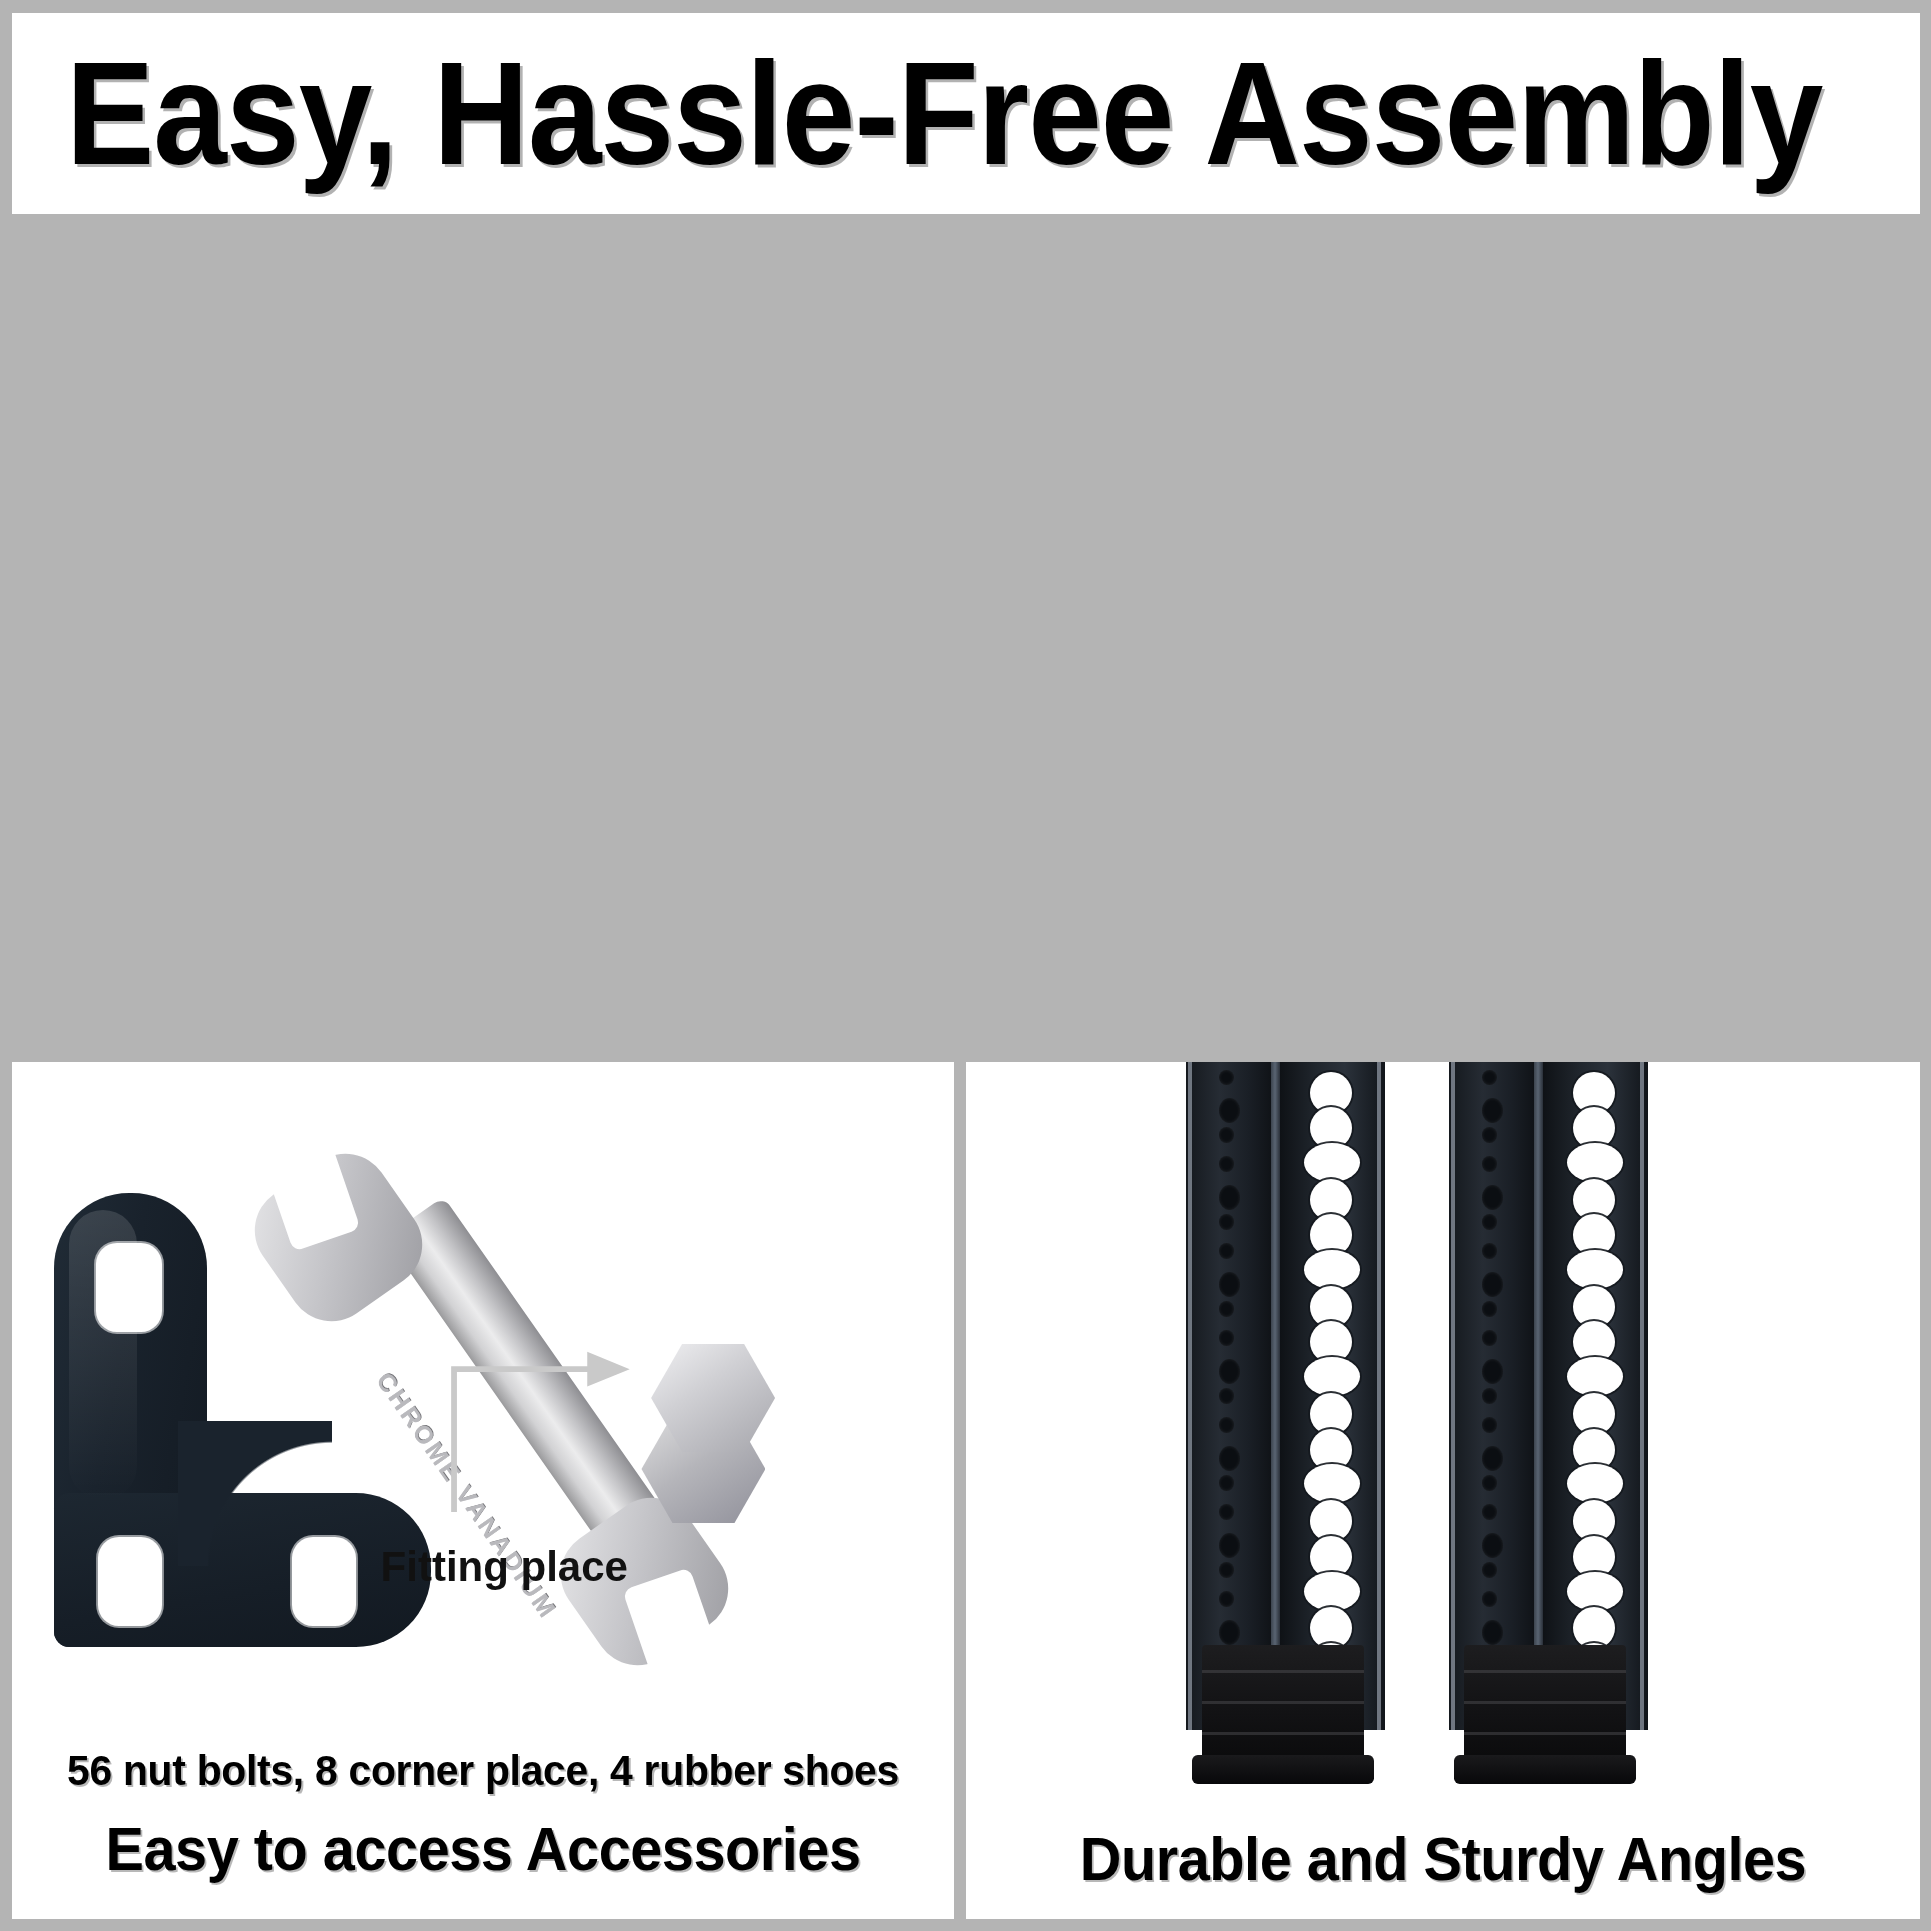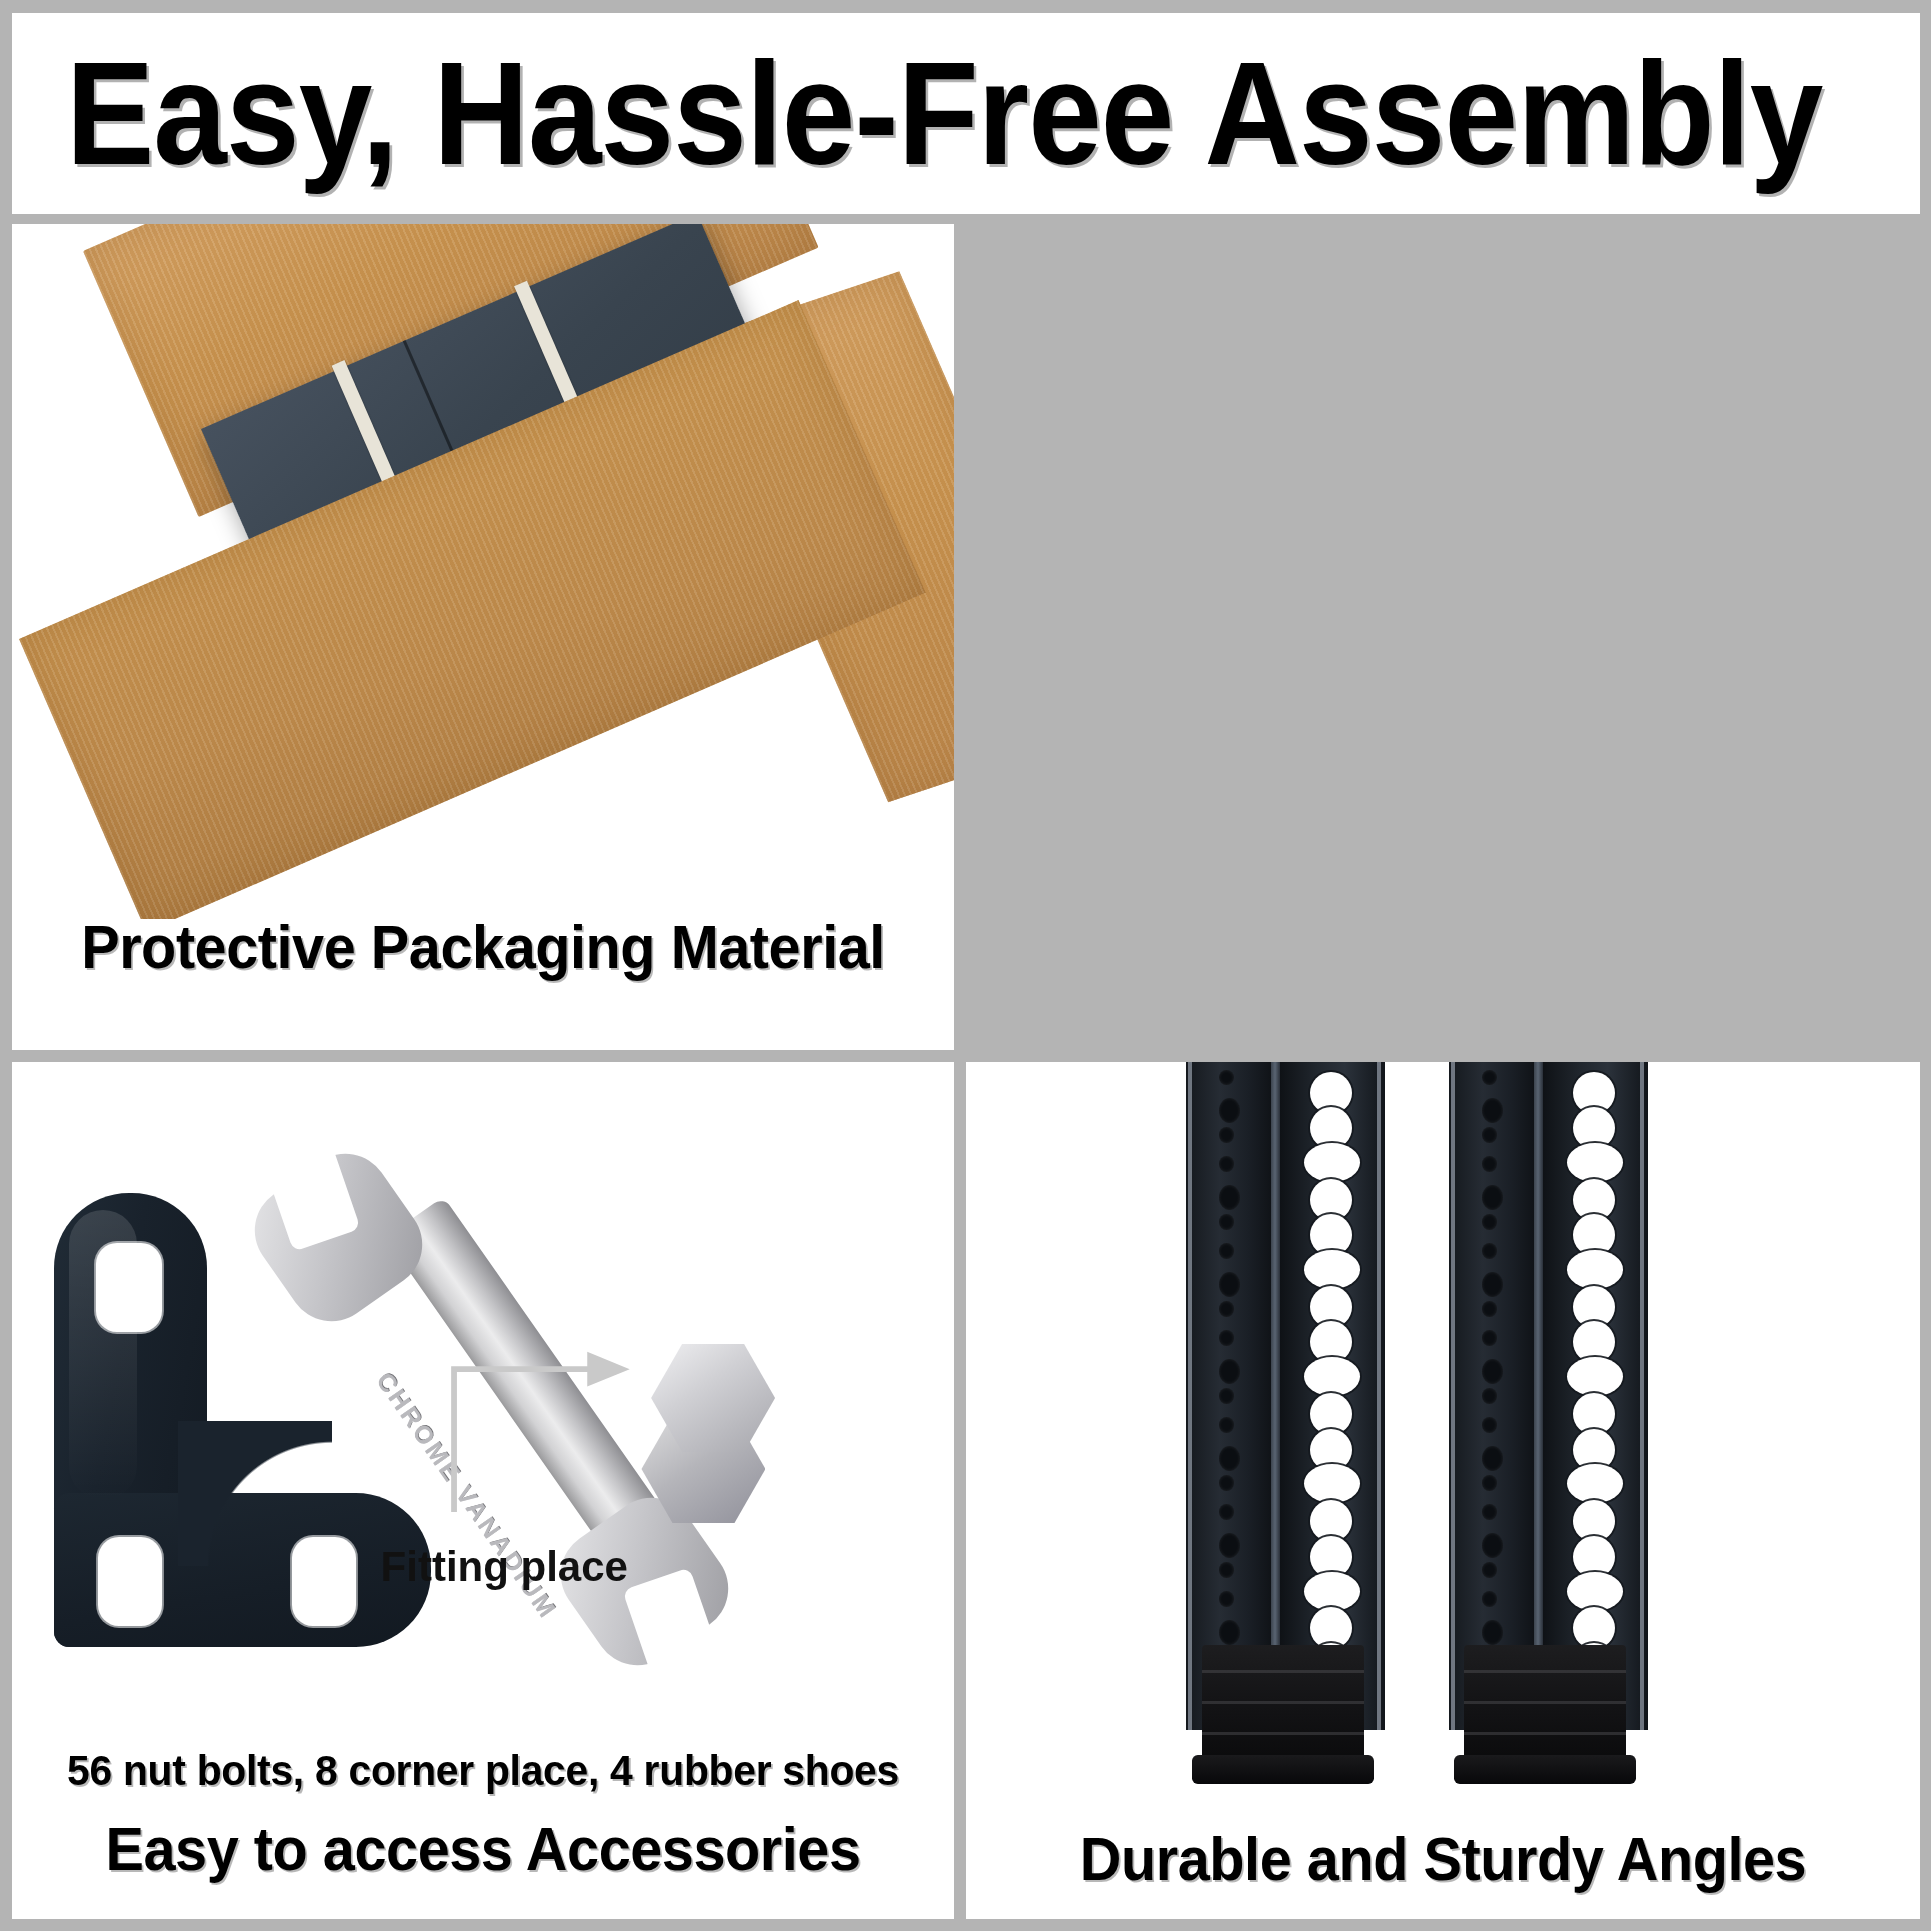--- a/index.html
+++ b/index.html
@@ -302,42 +302,20 @@
 </style>
 </head>
 <body>
 
 <div id="infographic">
 
   <div class="panel" id="title-band">
     <div class="headline">Easy, Hassle-Free Assembly</div>
   </div>
 
-  <div class="panel" id="panel-tl">
-    <div class="panel-art">
-      <div class="carton-scene">
-
-        <div class="flap flap-back"></div>
-        <div class="flap flap-right"></div>
-
-        <div class="steel-load">
-          <div class="seam h" style="top:147px;"></div>
-          <div class="seam v" style="left:220px;"></div>
-          <div class="strap vert" style="left:145px;"></div>
-          <div class="strap vert" style="left:344px;"></div>
-          <div class="strap horz" style="top:153px;"></div>
-          <div class="strap-knot" style="left:141px; top:133px;"></div>
-          <div class="strap-knot" style="left:340px; top:137px;"></div>
-        </div>
-
-        <div class="flap flap-front"></div>
-      </div>
-    </div>
-    <div class="caption caption-main" id="cap-tl">Protective Packaging Material</div>
-  </div>
 
 
   <div class="panel" id="panel-bl">
     <div class="panel-art">
       <div class="acc-scene">
 
         <div class="bracket">
           <div class="leg-v"></div>
           <div class="leg-h"></div>
           <div class="fillet"></div>

